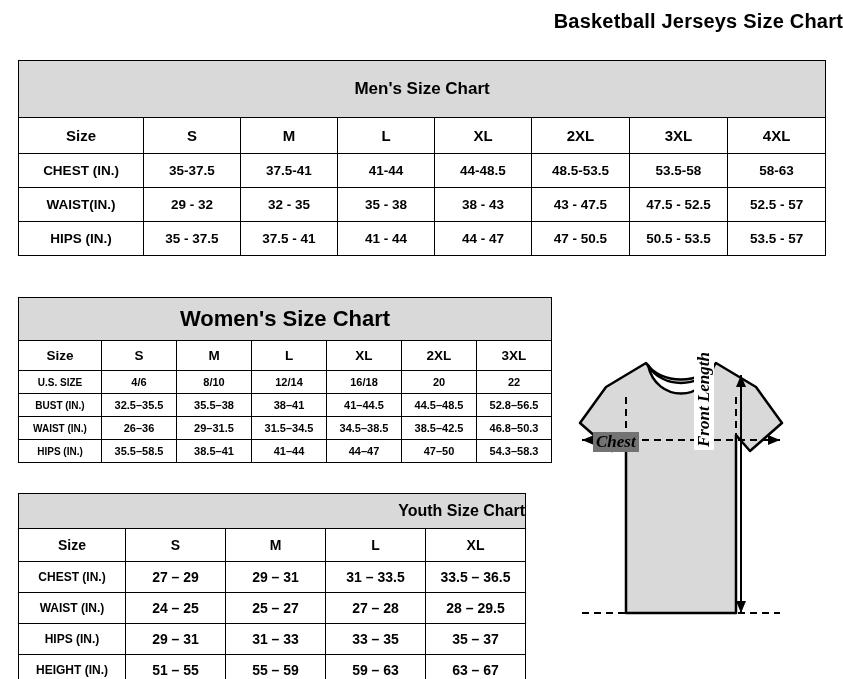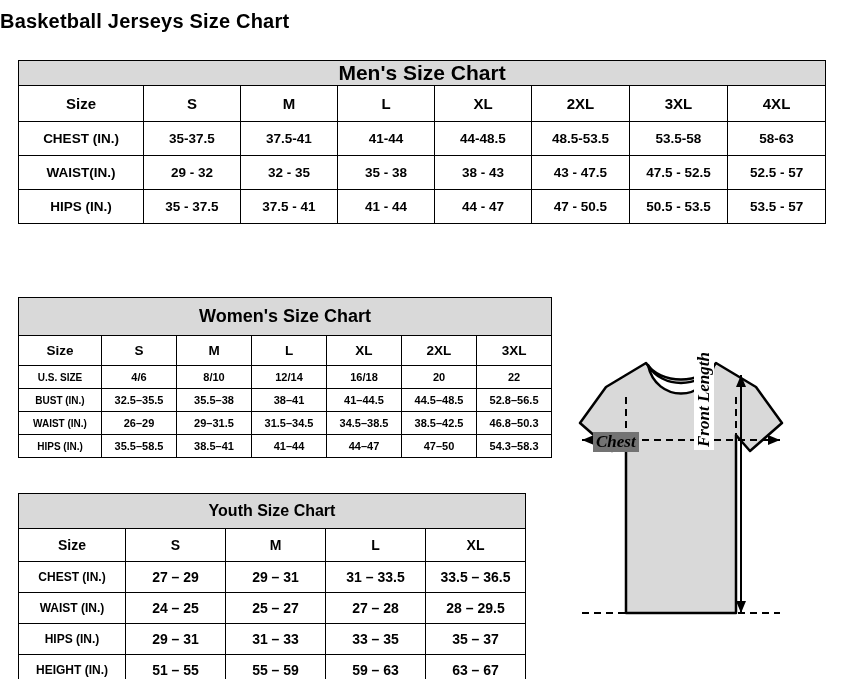--- a/index.html
+++ b/index.html
@@ -9,44 +9,44 @@
   }
   body {
     width: 843px;
     height: 679px;
     font-family: "Liberation Sans", sans-serif;
     color: #000000;
     position: relative;
     overflow: hidden;
   }
   .page-title {
-    text-align: left;
+    text-align: right;
     font-size: 20px;
     font-weight: bold;
     margin: 10px 0 0 0;
     letter-spacing: 0.2px;
   }
 
   table.chart {
     border-collapse: collapse;
     table-layout: fixed;
     background: #ffffff;
   }
   table.chart th, table.chart td {
     border: 1px solid #000000;
     text-align: center;
     vertical-align: middle;
     font-weight: bold;
     background: #ffffff;
   }
   .section-head {
     background: #d9d9d9 !important;
-    font-size: 21px;
+    font-size: 17px;
     font-weight: bold;
-    padding: 0 0;
+    padding: 18px 0;
   }
   .col-head {
     font-size: 14px;
     padding: 8px 0;
   }
   .row-label {
     font-size: 13px;
     padding: 7px 4px;
   }
   .cell {
@@ -65,33 +65,33 @@
   #mens-chart .row-label { font-size: 13.5px; padding: 9px 2px; }
   #mens-chart .cell { font-size: 13.5px; padding: 9px 2px; }
 
   
   #womens-chart {
     position: absolute;
     left: 18px;
     top: 297px;
     width: 533px;
   }
-  #womens-chart .section-head { font-size: 18px; padding: 8px 0; margin-left: 48px; }
+  #womens-chart .section-head { font-size: 22px; padding: 8px 0; margin-left: 48px; }
   #womens-chart .col-head { font-size: 13.5px; padding: 7px 0; }
   #womens-chart .row-label { font-size: 10px; padding: 4px 2px; }
   #womens-chart .cell { font-size: 11px; padding: 5px 1px; }
 
   
   #youth-chart {
     position: absolute;
     left: 18px;
     top: 493px;
     width: 507px;
   }
-  #youth-chart .section-head { font-size: 16px; padding: 8px 0; }
+  #youth-chart .section-head { font-size: 16px; padding: 8px 0; text-align: right; }
   #youth-chart .col-head { font-size: 14px; padding: 8px 0; }
   #youth-chart .row-label { font-size: 12px; padding: 7px 2px; }
   #youth-chart .cell { font-size: 14px; padding: 7px 1px; }
 
   
   #shirt-diagram {
     position: absolute;
     left: 536px;
     top: 345px;
     width: 300px;
@@ -219,21 +219,21 @@
       <td class="row-label">BUST  (IN.)</td>
       <td class="cell">32.5–35.5</td>
       <td class="cell">35.5–38</td>
       <td class="cell">38–41</td>
       <td class="cell">41–44.5</td>
       <td class="cell">44.5–48.5</td>
       <td class="cell">52.8–56.5</td>
     </tr>
     <tr>
       <td class="row-label">WAIST  (IN.)</td>
-      <td class="cell">26–29</td>
+      <td class="cell">26–36</td>
       <td class="cell">29–31.5</td>
       <td class="cell">31.5–34.5</td>
       <td class="cell">34.5–38.5</td>
       <td class="cell">38.5–42.5</td>
       <td class="cell">46.8–50.3</td>
     </tr>
     <tr>
       <td class="row-label">HIPS  (IN.)</td>
       <td class="cell">35.5–58.5</td>
       <td class="cell">38.5–41</td>

